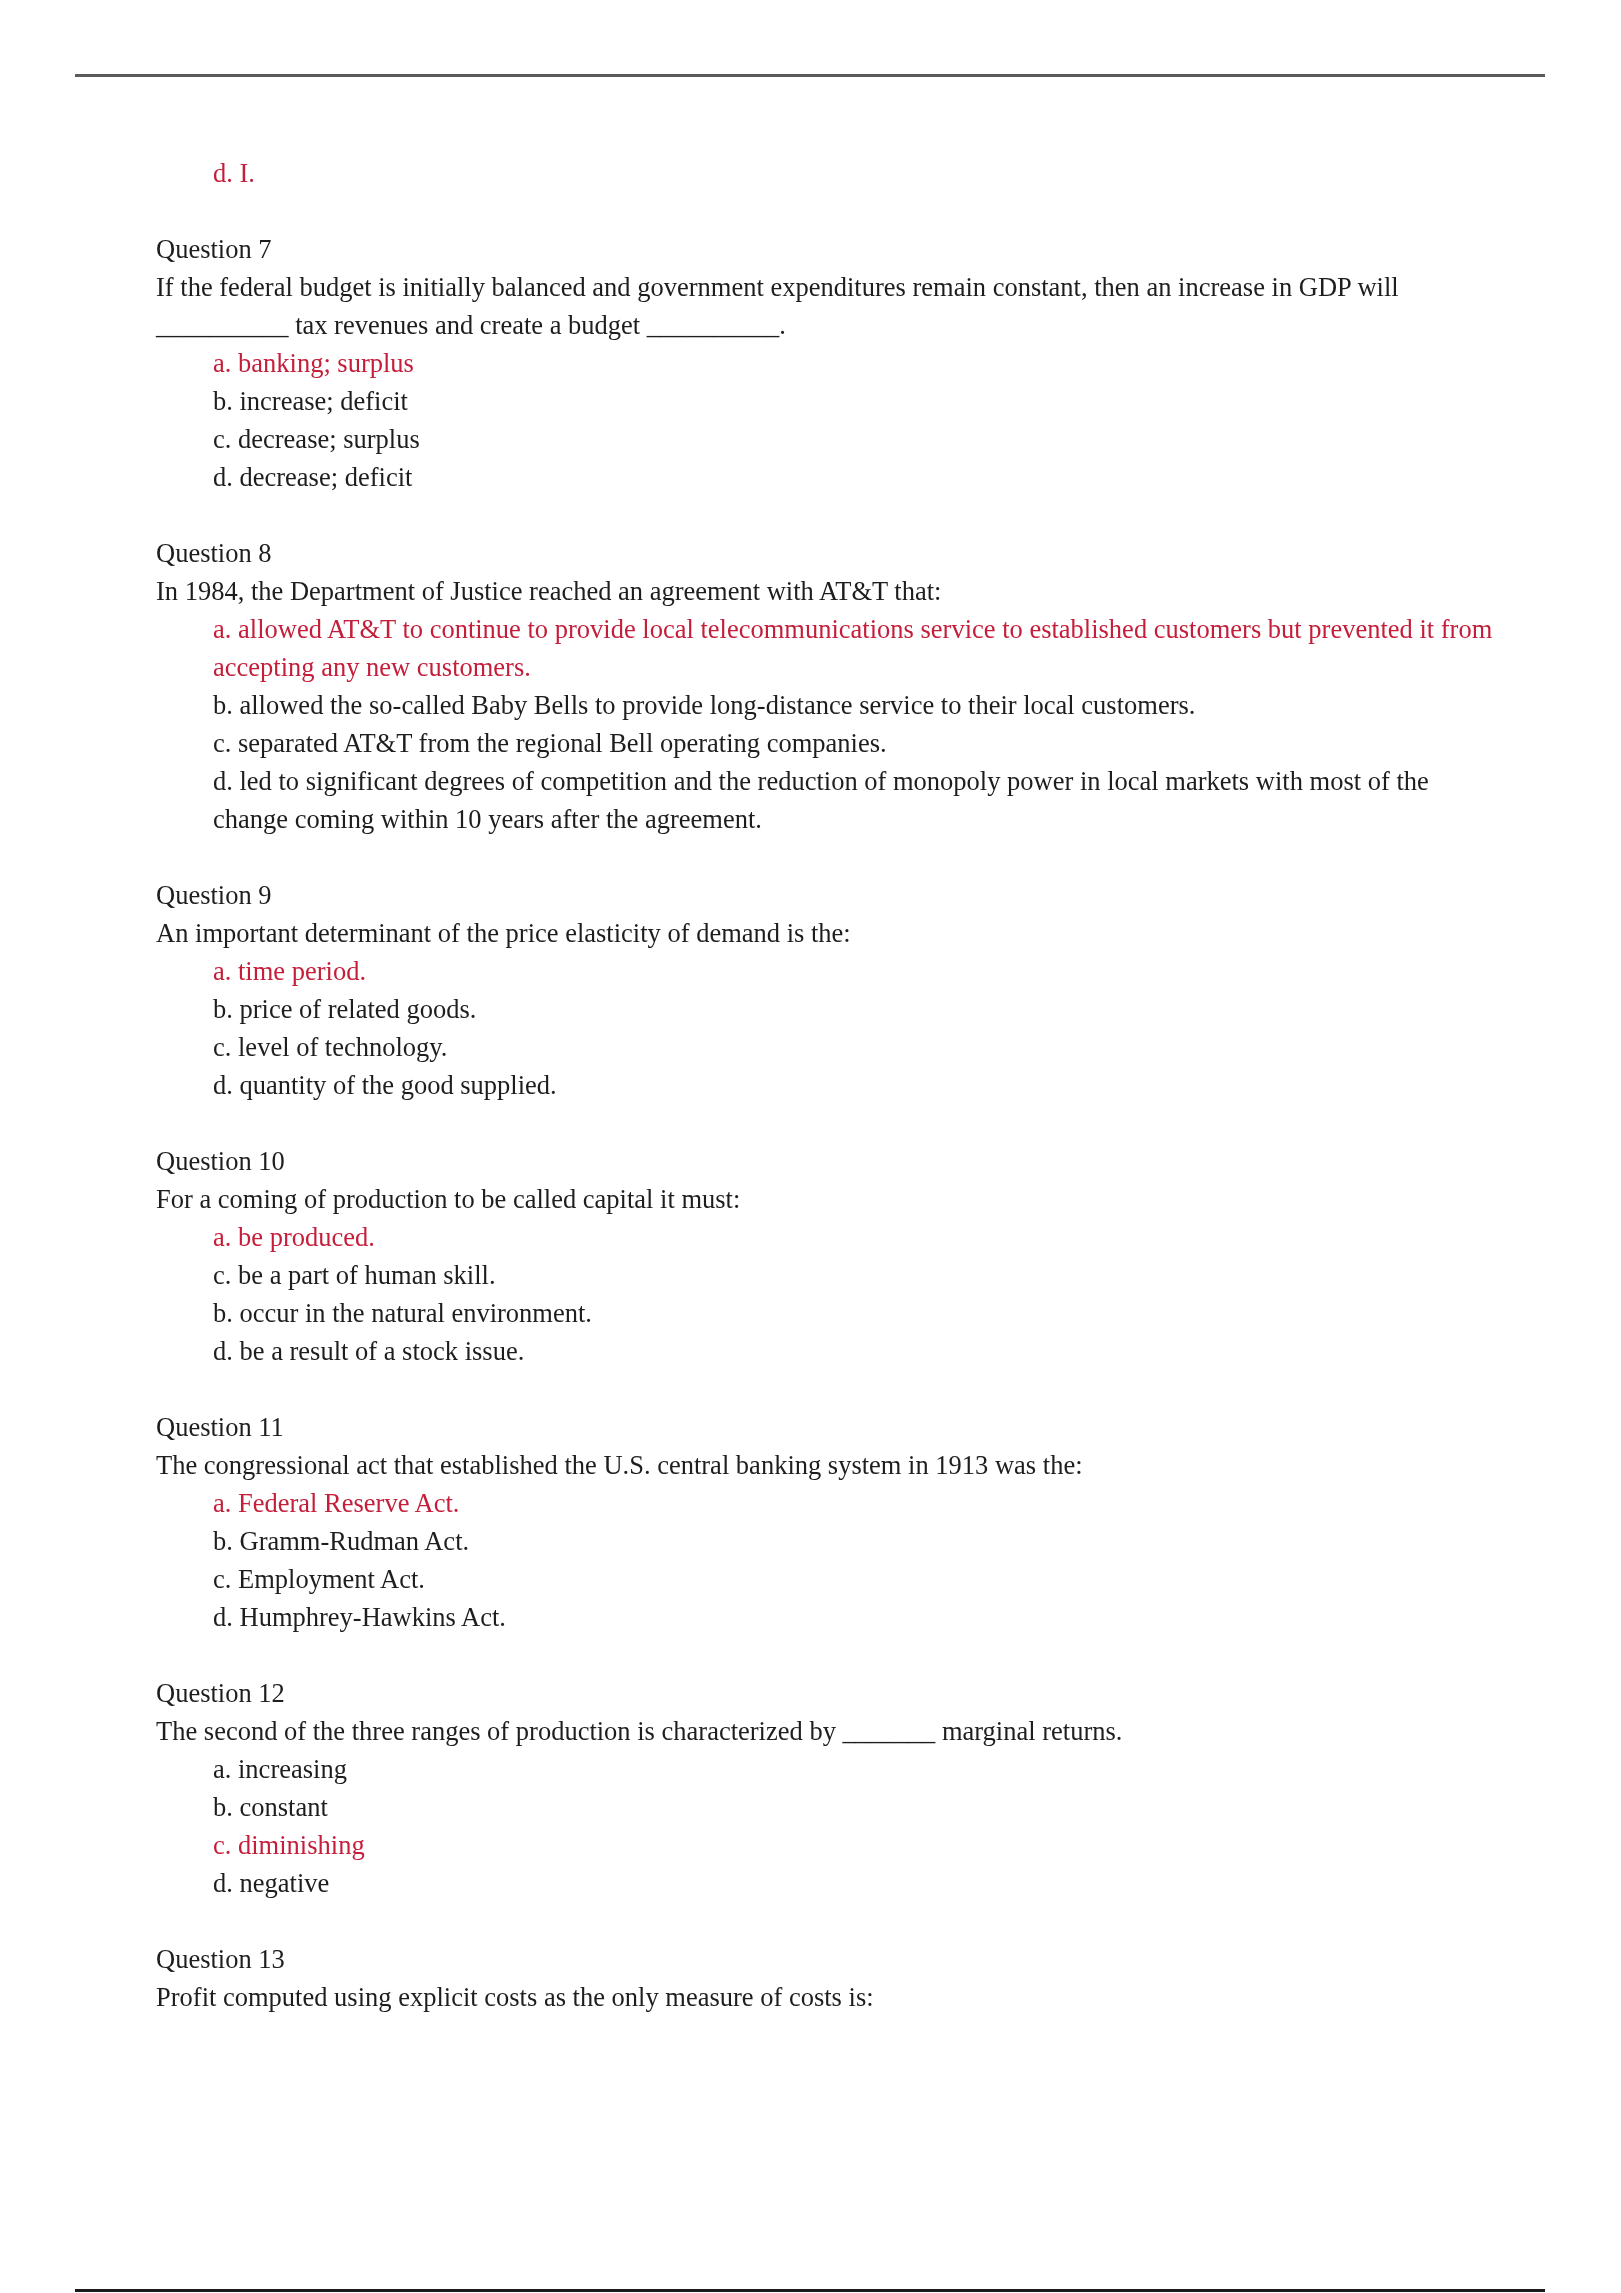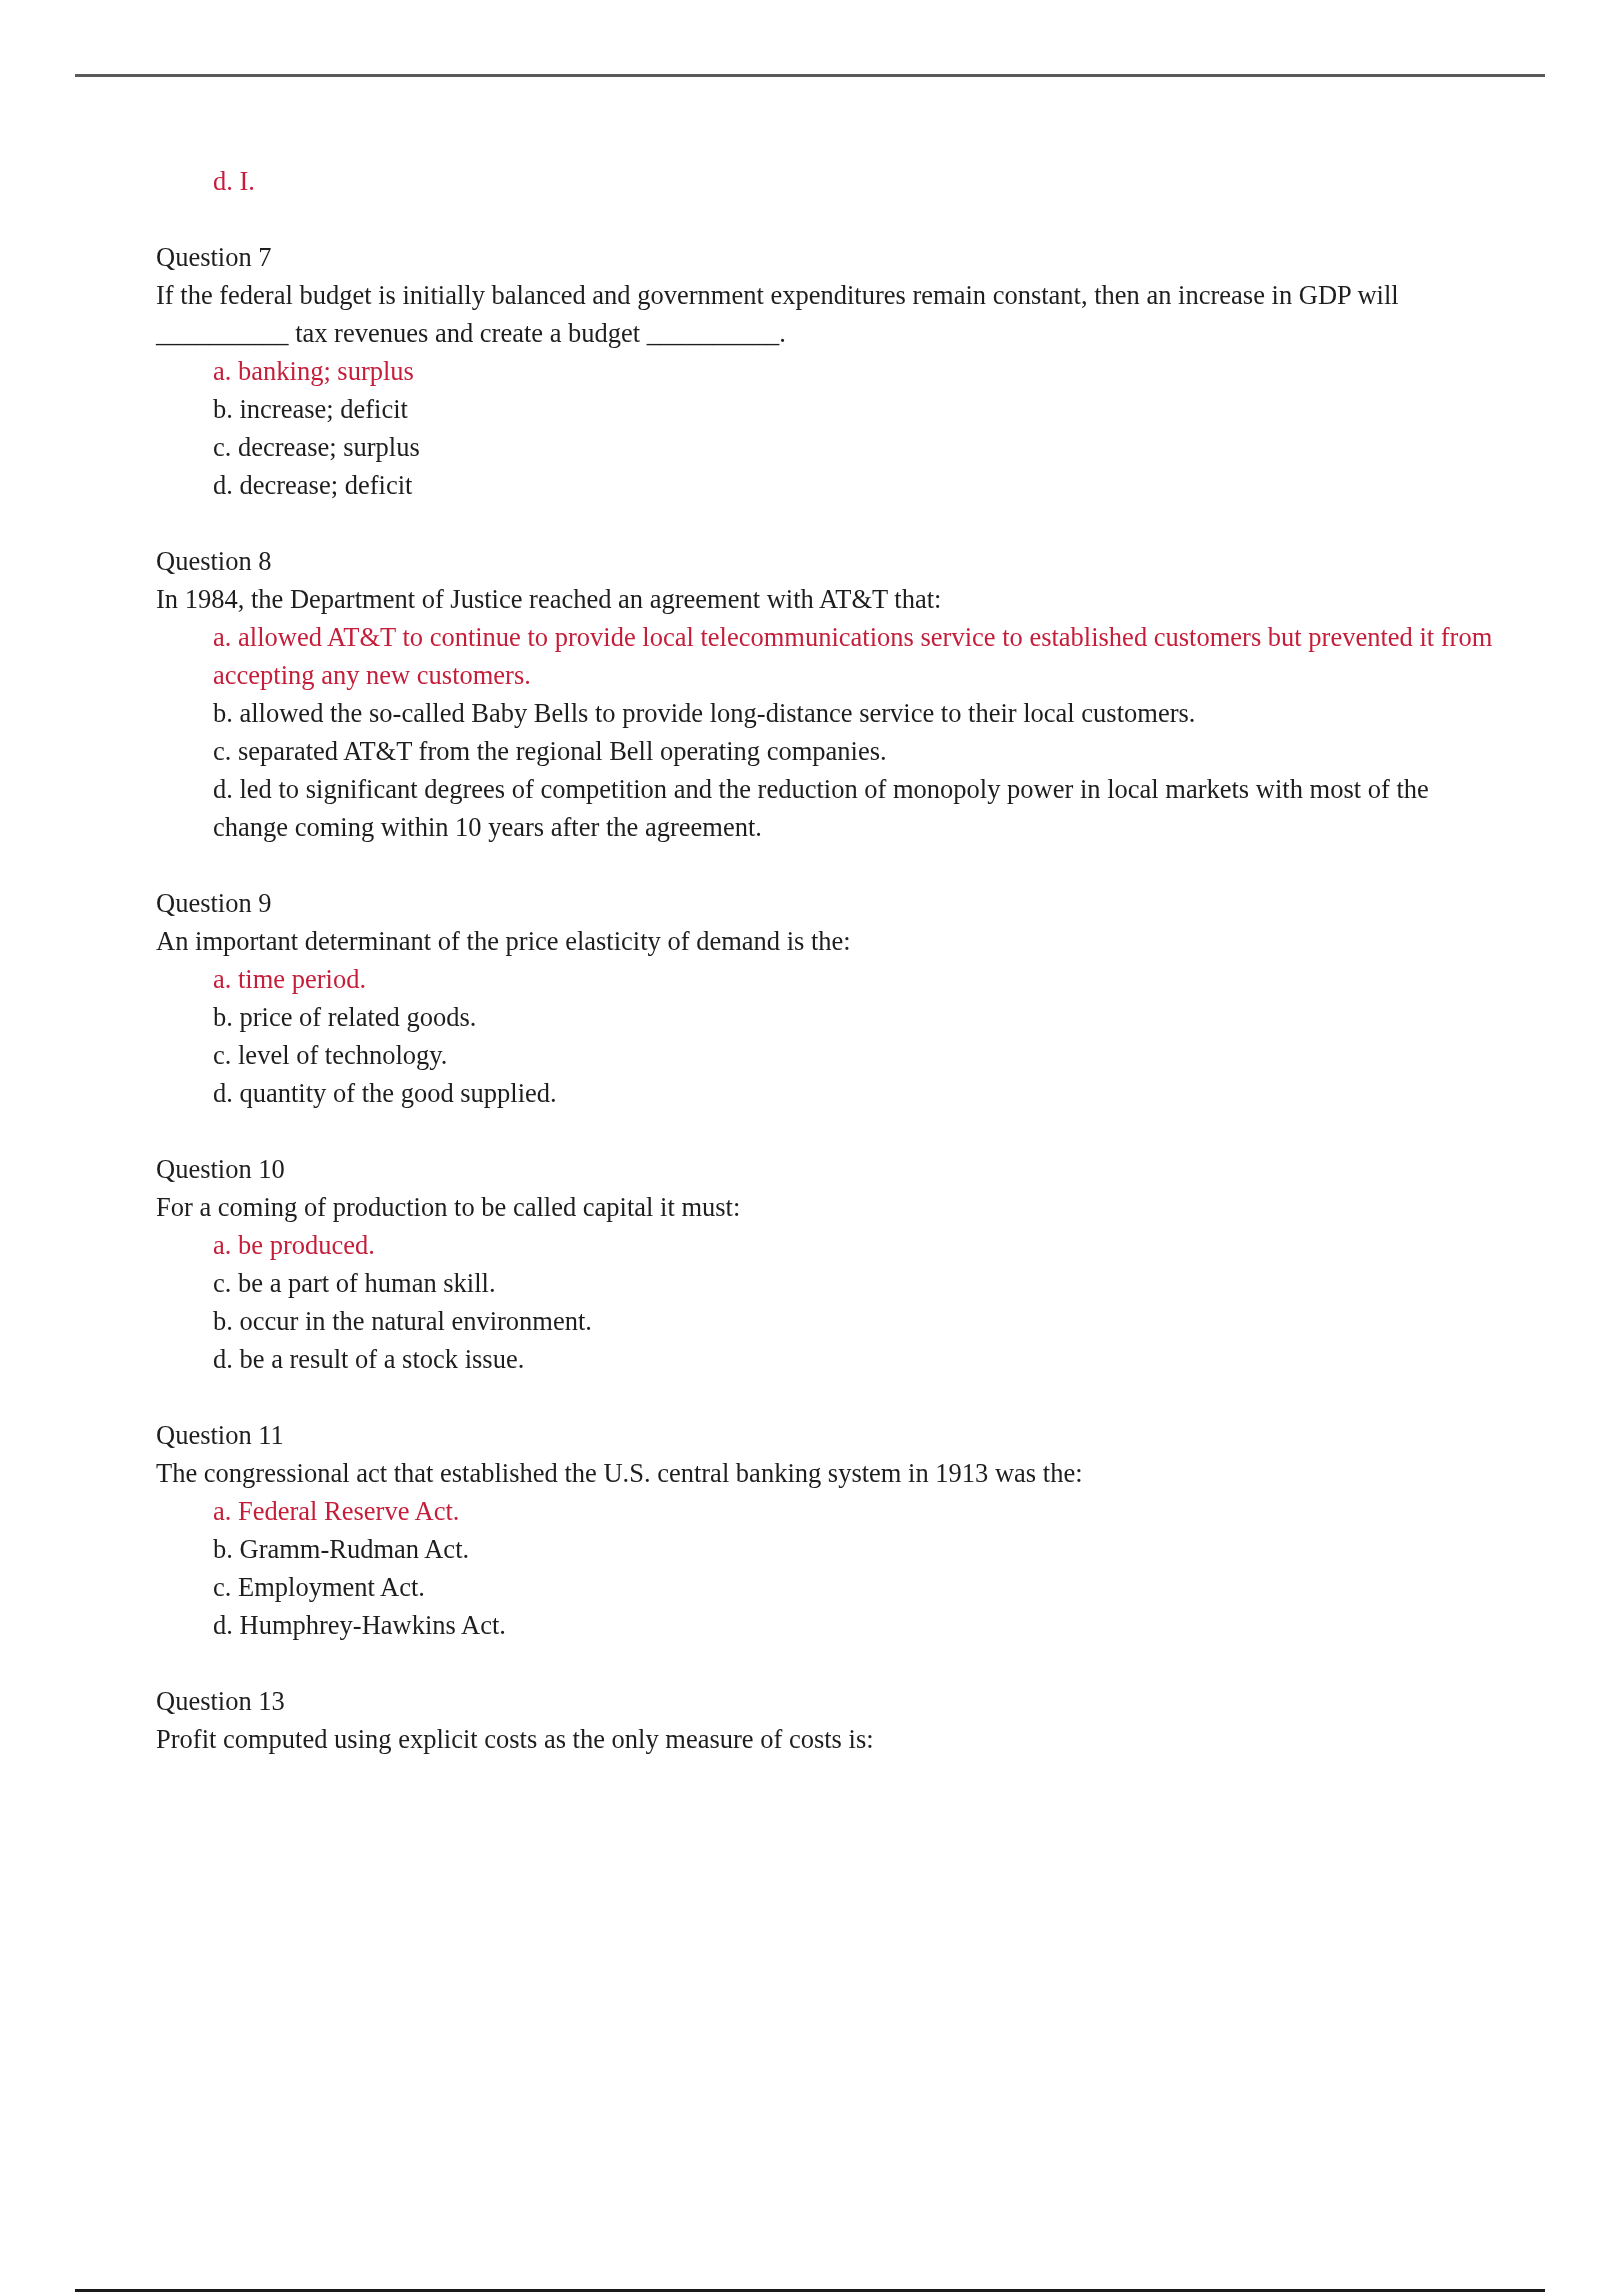--- a/index.html
+++ b/index.html
@@ -1,20 +1,20 @@
 <!DOCTYPE html>
 <html><head>
 <meta charset="utf-8">
 <style>
   html, body { margin: 0; padding: 0; background: #ffffff; }
   body { width: 1621px; height: 2294px; position: relative; overflow: hidden;
          font-family: "Liberation Serif", "DejaVu Serif", serif; color: #1e1e1e; }
   .rule-top { position: absolute; left: 75px; top: 74px; width: 1470px; height: 2.9px; background: #5a5a5a; }
   .rule-bottom { position: absolute; left: 75px; top: 2289px; width: 1470px; height: 2.9px; background: #1a1a1a; }
-  .content { position: absolute; left: 156px; top: 162px; width: 1372px;
+  .content { position: absolute; left: 156px; top: 154px; width: 1372px;
              font-size: 26.5px; line-height: 38px; }
   .line { margin: 0; white-space: normal; }
   .option { padding-left: 57px; }
   .correct { color: #c41e3a; }
   .blank { height: 38px; }
   .q-heading { font-weight: normal; }
   .q-block { margin: 0; }
 </style>
 </head>
 <body>
@@ -68,20 +68,29 @@
   <div class="q-block">
     <p class="line q-heading">Question 11</p>
     <p class="line">The congressional act that established the U.S. central banking system in 1913 was the:</p>
     <p class="line option correct">a. Federal Reserve Act.</p>
     <p class="line option">b. Gramm-Rudman Act.</p>
     <p class="line option">c. Employment Act.</p>
     <p class="line option">d. Humphrey-Hawkins Act.</p>
     <div class="blank"></div>
   </div>
 
+  <div class="q-block">
+    <p class="line q-heading">Question 12</p>
+    <p class="line">The second of the three ranges of production is characterized by _______ marginal returns.</p>
+    <p class="line option">a. increasing</p>
+    <p class="line option">b. constant</p>
+    <p class="line option correct">c. diminishing</p>
+    <p class="line option">d. negative</p>
+    <div class="blank"></div>
+  </div>
 
   <div class="q-block">
     <p class="line q-heading">Question 13</p>
     <p class="line">Profit computed using explicit costs as the only measure of costs is:</p>
   </div>
 </div>
 
 <div class="rule-bottom"></div>
 
 

